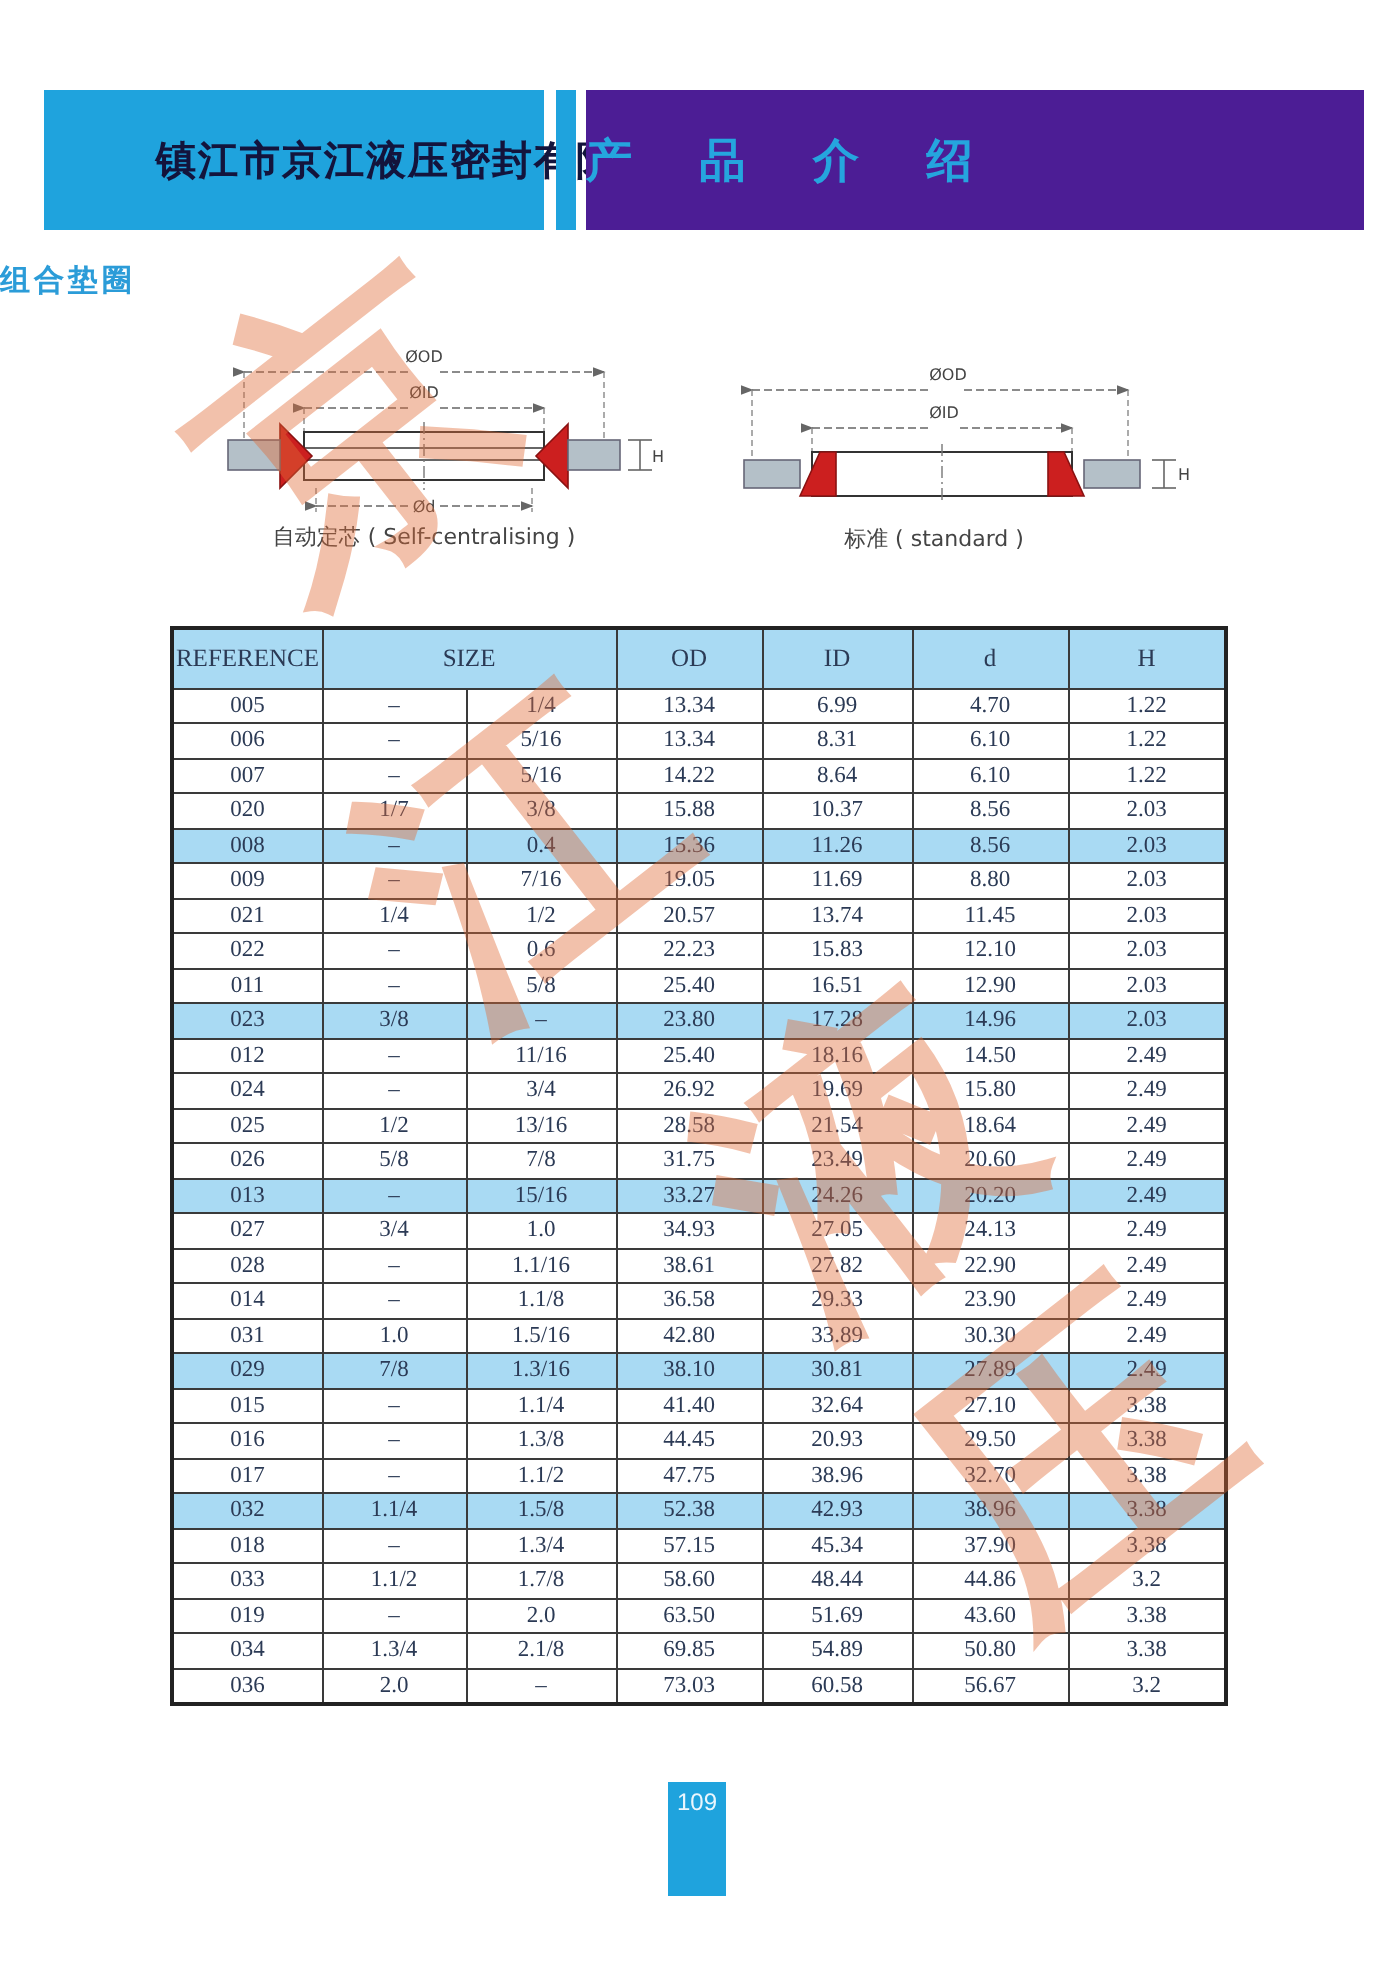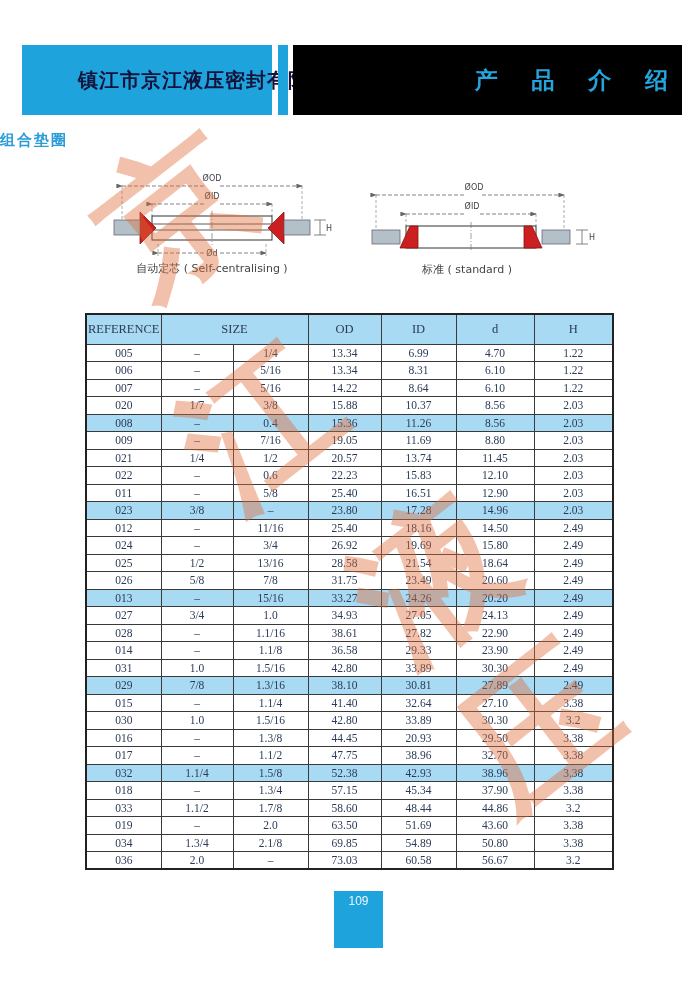--- a/index.html
+++ b/index.html
@@ -7,21 +7,21 @@
          font-family:"Liberation Serif", serif; overflow:hidden; }
   .page { position:absolute; inset:0; width:700px; height:990px; background:#fff; }
 
   
   .hdr-left  { position:absolute; left:22px; top:45px; width:250px; height:70px;
                background:#1fa3dd; display:flex; align-items:center; }
   .hdr-left .company { white-space:nowrap; padding-left:56px; font-size:20px; font-weight:bold;
                letter-spacing:1px; color:#13143c; font-family:"Liberation Serif", serif; }
   .hdr-stripe{ position:absolute; left:278px; top:45px; width:10px; height:70px; background:#1fa3dd; }
   .hdr-right { position:absolute; left:293px; top:45px; width:389px; height:70px;
-               background:#000000; display:flex; align-items:center; justify-content:flex-end; }
+               background:#4c1d95; display:flex; align-items:center; justify-content:flex-start; }
   .hdr-right .section { font-size:23px; font-weight:bold; letter-spacing:14px; color:#25a5de; }
 
   .page-title { position:absolute; top:131px; left:0; width:645px; text-align:left;
                 font-size:15px; font-weight:bold; color:#2b9cd8; letter-spacing:2px; }
 
   
   .diagram { position:absolute; }
   .diagram svg text { font-family:"DejaVu Sans", sans-serif; fill:#444; }
   .diag-caption { font-size:11px; fill:#222; }
 
@@ -34,21 +34,21 @@
   .spec-table thead th { height:30px; background:#a9daf3; font-size:12.5px; font-weight:normal; }
   .spec-table tbody td { height:17.5px; font-size:11.5px; }
   .spec-table tbody tr.hl td { background:#a9daf3; }
 
   
   .wm { position:absolute; width:170px; height:170px; display:flex; align-items:center;
         justify-content:center; font-size:150px; font-weight:bold;
         color:rgba(224,108,56,0.42); transform:rotate(-38deg); pointer-events:none; z-index:40; }
 
   
-  .page-num { position:absolute; left:334px; top:891px; width:49px; height:57px;
+  .page-num { position:absolute; left:334px; top:891px; width:29px; height:57px;
               background:#1fa3dd; color:#eaf6fd; font-size:12px; text-align:center;
               padding-top:3px; font-family:"Liberation Sans", sans-serif; }
 </style>
 </head>
 <body>
 
 <div class="page">
 
   <div class="hdr-left">
     <span class="company">镇江市京江液压密封有限公司</span>
@@ -348,29 +348,20 @@
         <tr>
           <td>015</td>
           <td>–</td>
           <td>1.1/4</td>
           <td>41.40</td>
           <td>32.64</td>
           <td>27.10</td>
           <td>3.38</td>
         </tr>
         <tr>
-          <td>030</td>
-          <td>1.0</td>
-          <td>1.5/16</td>
-          <td>42.80</td>
-          <td>33.89</td>
-          <td>30.30</td>
-          <td>3.2</td>
-        </tr>
-        <tr>
           <td>016</td>
           <td>–</td>
           <td>1.3/8</td>
           <td>44.45</td>
           <td>20.93</td>
           <td>29.50</td>
           <td>3.38</td>
         </tr>
         <tr>
           <td>017</td>

